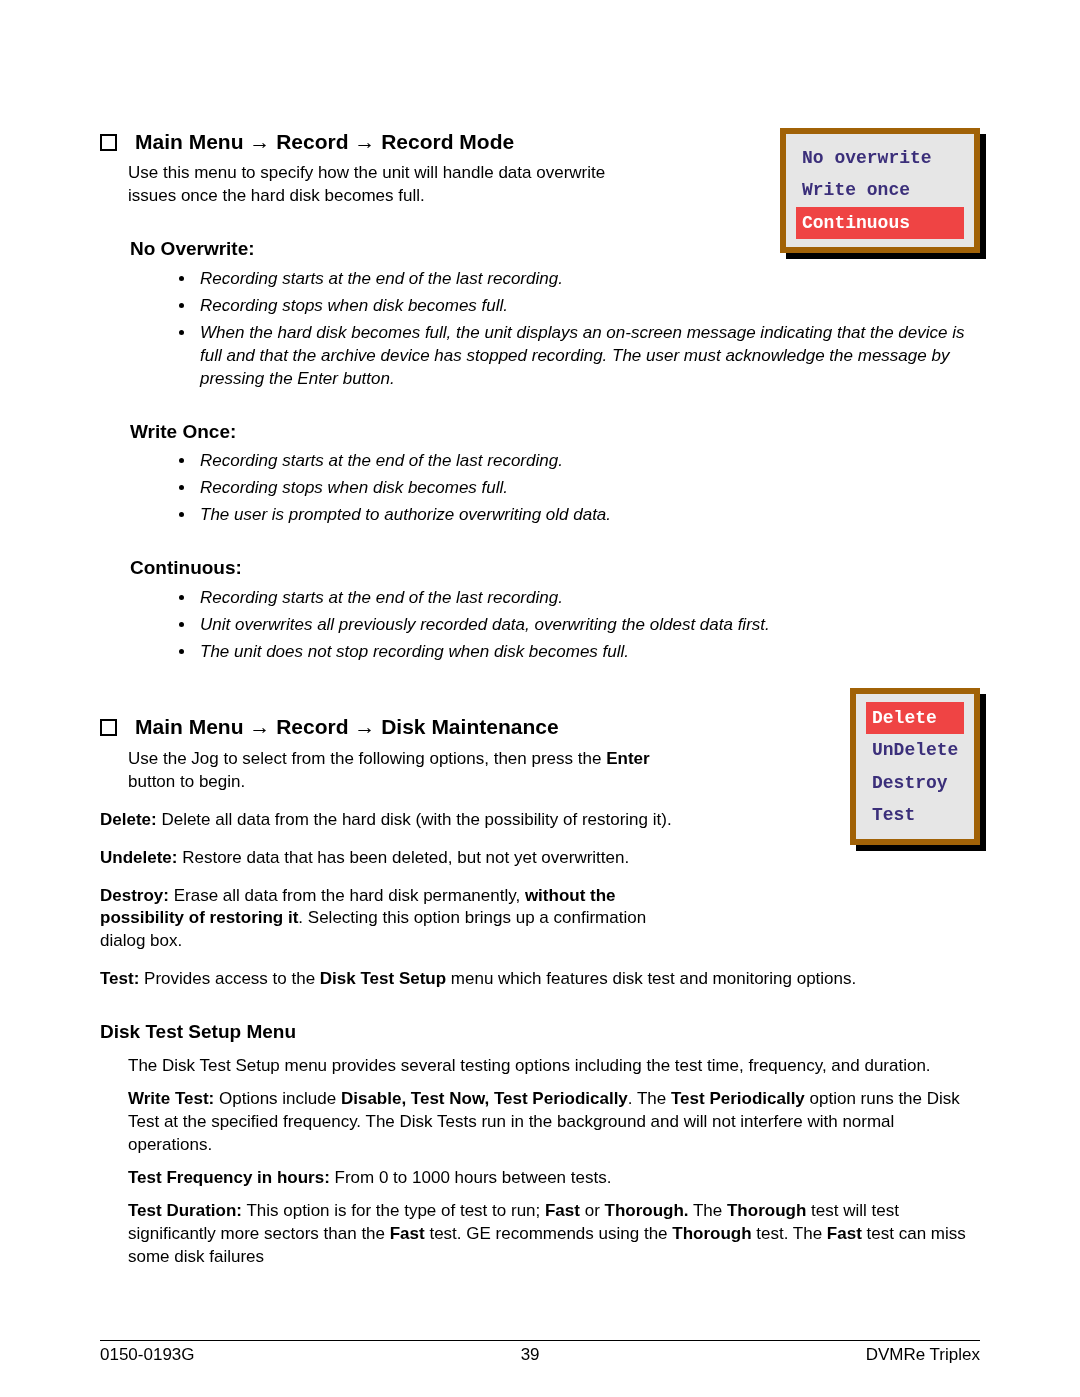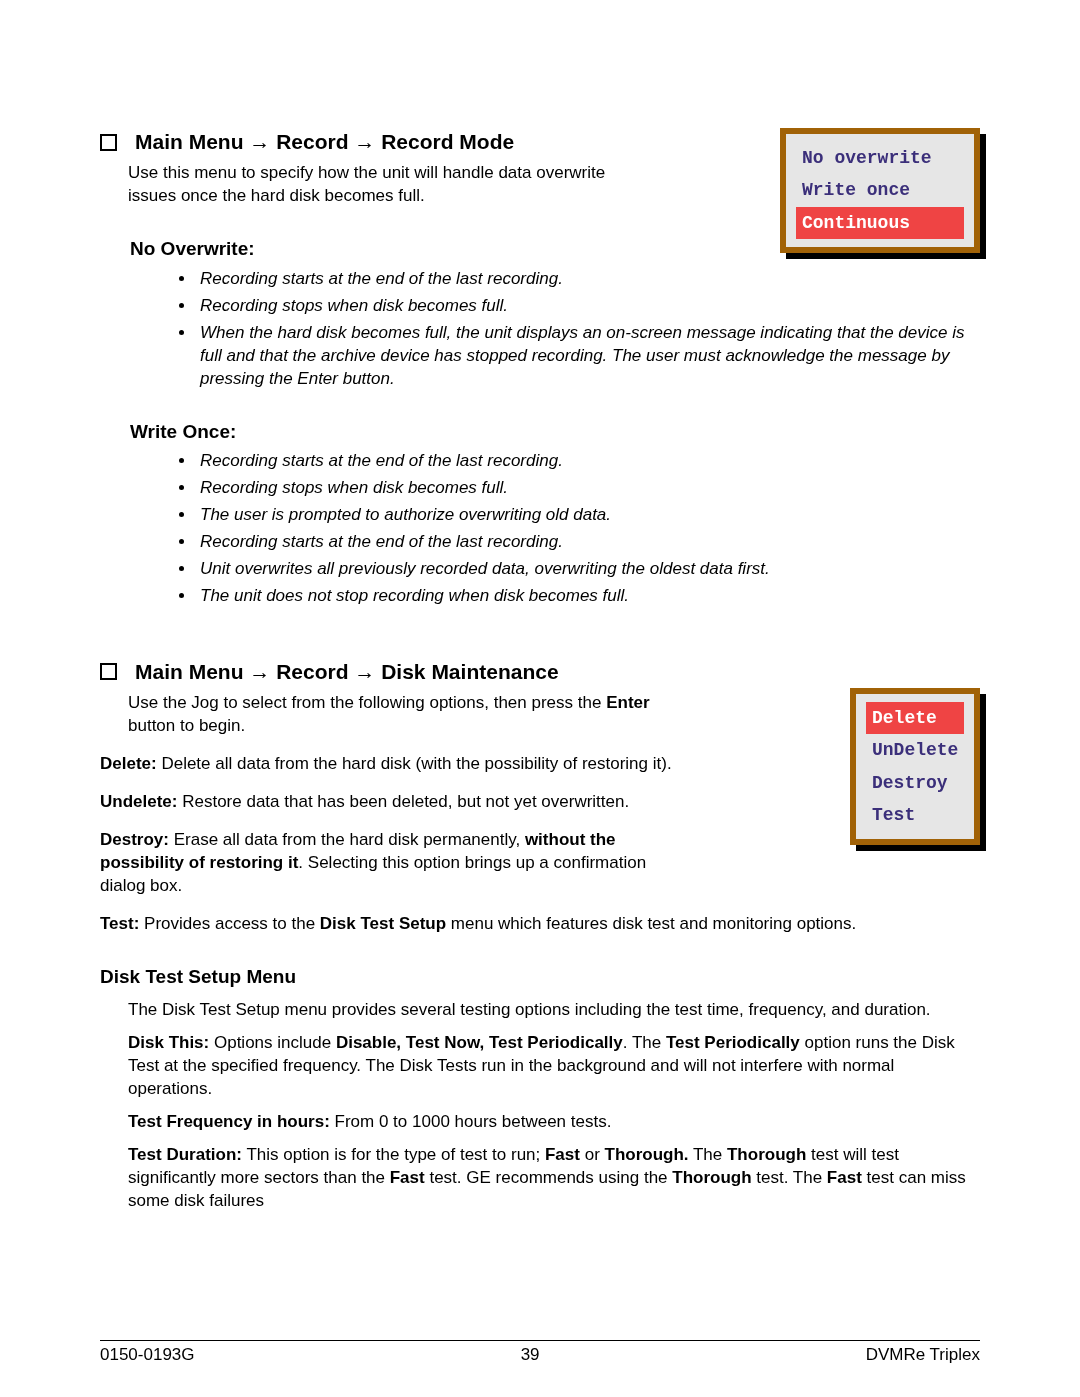--- a/index.html
+++ b/index.html
@@ -137,20 +137,21 @@
       </li>
     </ul>
 
     <div class="sub-heading">Write Once:</div>
     <ul class="bul">
       <li>Recording starts at the end of the last recording.</li>
       <li>Recording stops when disk becomes full.</li>
       <li>The user is prompted to authorize overwriting old data.</li>
     </ul>
 
+    <div class="sub-heading">Continuous:</div>
     <ul class="bul">
       <li>Recording starts at the end of the last recording.</li>
       <li>Unit overwrites all previously recorded data, overwriting the oldest data first.</li>
       <li>The unit does not stop recording when disk becomes full.</li>
     </ul>
 
     <div class="sec2">
 
       <div class="menu-box" id="disk-maint-box">
         <div class="mb-inner">
@@ -181,21 +182,21 @@
         </p>
         <p class="wide">
           <span class="strong">Test:</span><span> Provides access to the </span><span class="strong">Disk Test Setup</span><span> menu which features disk test and monitoring options.</span>
         </p>
       </div>
 
       <div class="dtsm-h">Disk Test Setup Menu</div>
       <div class="plainblock">
         <p>The Disk Test Setup menu provides several testing options including the test time, frequency, and duration.</p>
         <p>
-          <span class="strong">Disk This:</span><span> Options include </span><span class="strong">Disable, Test Now, Test Periodically</span><span>. The </span><span class="strong">Test Periodically</span><span> option runs the Disk Test at the specified frequency. The Disk Tests run in the background and will not interfere with normal operations.</span>
+          <span class="strong">Write Test:</span><span> Options include </span><span class="strong">Disable, Test Now, Test Periodically</span><span>. The </span><span class="strong">Test Periodically</span><span> option runs the Disk Test at the specified frequency. The Disk Tests run in the background and will not interfere with normal operations.</span>
         </p>
         <p>
           <span class="strong">Test Frequency in hours:</span><span> From 0 to 1000 hours between tests.</span>
         </p>
         <p>
           <span class="strong">Test Duration:</span><span> This option is for the type of test to run; </span><span class="strong">Fast</span><span> or </span><span class="strong">Thorough.</span><span> The </span><span class="strong">Thorough</span><span> test will test significantly more sectors than the </span><span class="strong">Fast</span><span> test. GE recommends using the </span><span class="strong">Thorough</span><span> test. The </span><span class="strong">Fast</span><span> test can miss some disk failures</span>
         </p>
       </div>
     </div>
 

